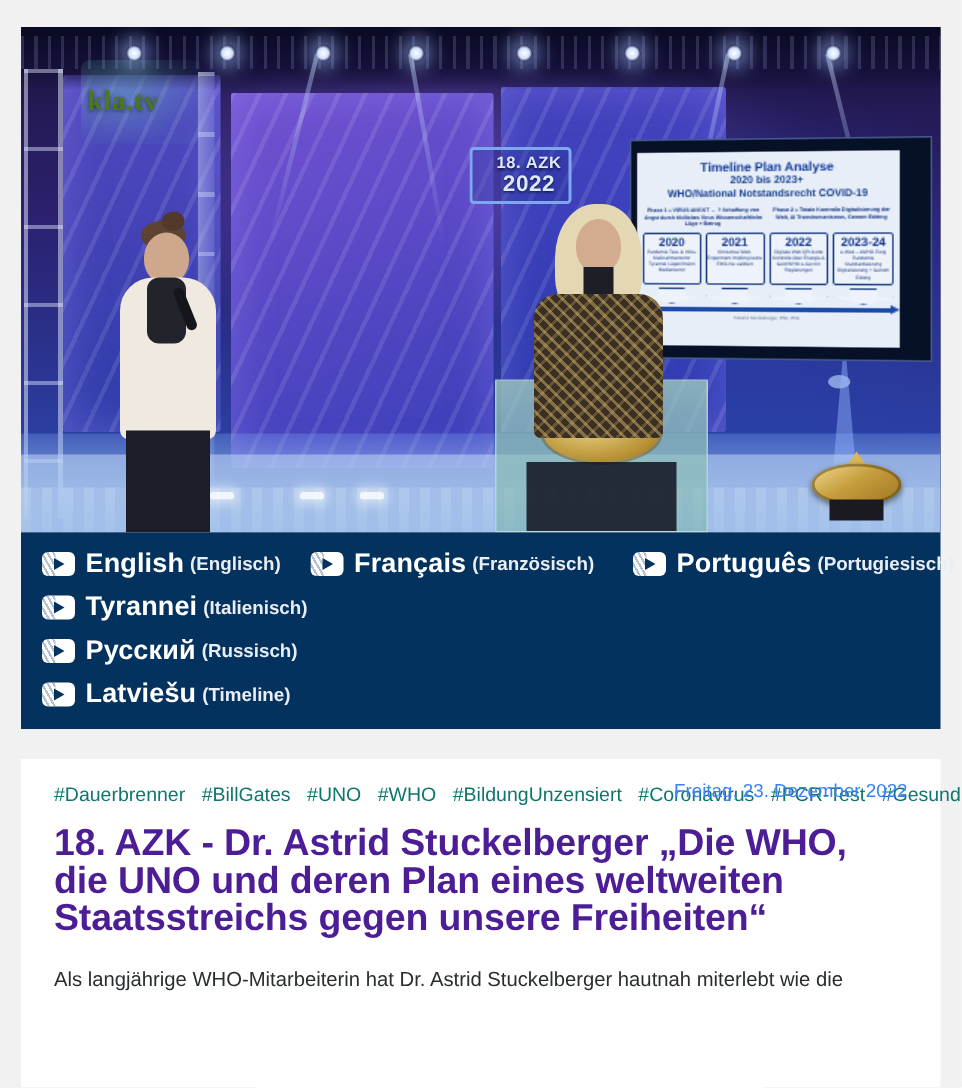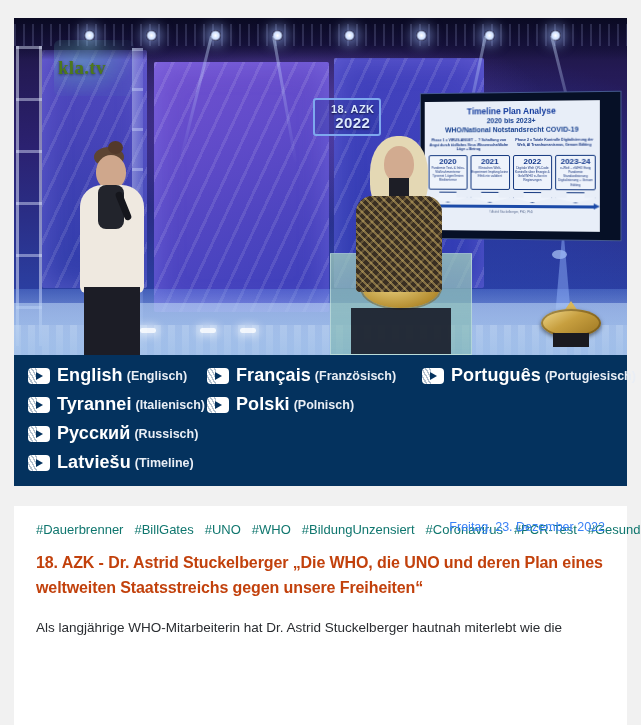--- a/index.html
+++ b/index.html
@@ -443,24 +443,24 @@
   .date {
     position: absolute;
     right: 0; top: 0;
     font-size: 12.5px;
     font-weight: 400;
     color: #3b82f6;
     white-space: nowrap;
   }
   .headline {
     margin: 10px 0 0 0;
-    font-size: 16px;
+    font-size: 25px;
     line-height: 25px;
     font-weight: 700;
-    color: #c2410c;
+    color: #4c1d95;
     letter-spacing: -0.1px;
   }
   .lead {
     margin-top: 18px;
     font-size: 13.5px;
     line-height: 20px;
     color: #2a2d31;
   }
 </style>
 </head>
@@ -609,25 +609,20 @@
           <span class="lang-de">(Timeline)</span>
         </div>
       </div>
 
       <div class="lang-col col2">
         <div class="lang-item">
           <span class="play-ico"></span>
           <span class="lang-name">Français</span>
           <span class="lang-de">(Französisch)</span>
         </div>
-        <div class="lang-item">
-          <span class="play-ico"></span>
-          <span class="lang-name">Polski</span>
-          <span class="lang-de">(Polnisch)</span>
-        </div>
       </div>
 
       <div class="lang-col col3">
         <div class="lang-item">
           <span class="play-ico"></span>
           <span class="lang-name">Português</span>
           <span class="lang-de">(Portugiesisch)</span>
         </div>
       </div>
 

